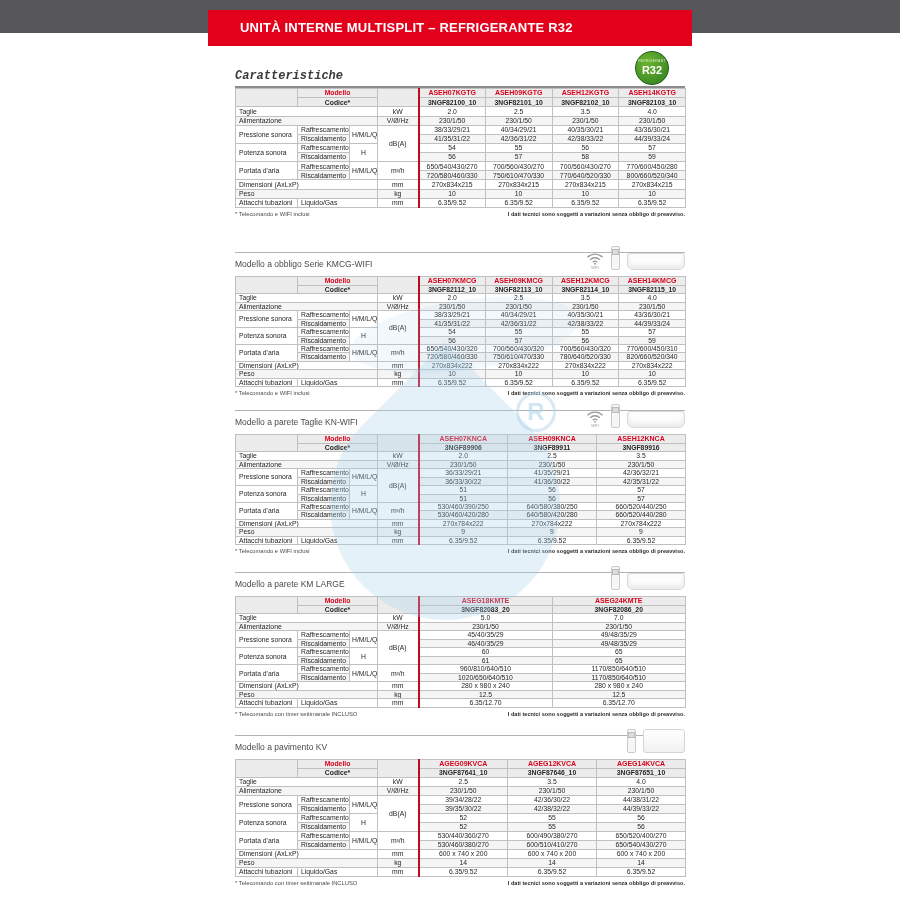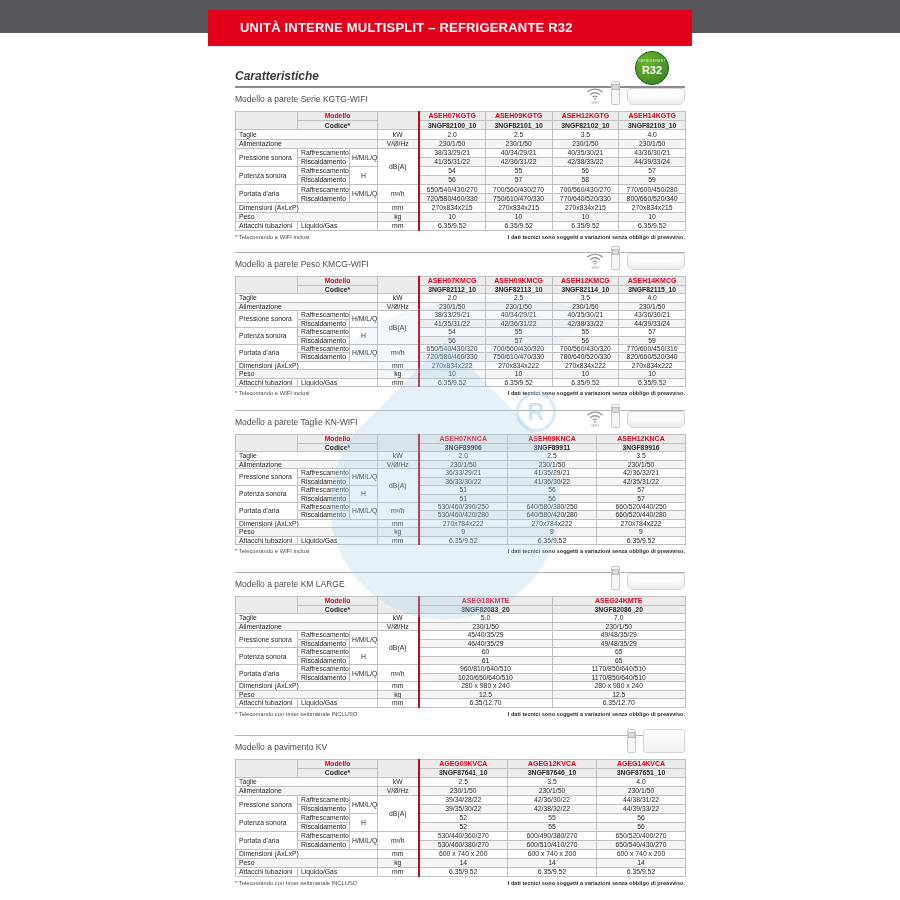--- a/index.html
+++ b/index.html
@@ -5,21 +5,21 @@
   html,body{margin:0;padding:0;}
   body{width:900px;height:900px;position:relative;overflow:hidden;background:#ffffff;
        font-family:"Liberation Sans", sans-serif;}
   .topbar{position:absolute;left:0;top:0;width:900px;height:33px;background:#57575b;}
   .banner{position:absolute;left:208px;top:10px;width:484px;height:36px;background:#e2001a;
           color:#fff;font-weight:bold;font-size:13px;line-height:36px;padding-left:32px;
           box-sizing:border-box;letter-spacing:.2px;}
   .content{position:absolute;left:235px;top:0;width:450px;height:900px;}
   .heading-row{position:absolute;left:0;top:60px;width:450px;height:26px;border-bottom:2px solid #8c8c8c;}
   .heading-row h1{margin:0;position:absolute;left:0;bottom:3px;font-size:12px;font-style:italic;
-                  font-weight:bold;color:#3a3a39;}
+                  font-weight:bold;color:#3a3a39;font-family:Liberation Mono, monospace;}
   .badge{position:absolute;right:16px;top:-9px;width:34px;height:34px;border-radius:50%;
          background:radial-gradient(circle at 35% 30%, #6cb52d, #2f7d23);border:1px solid #1e5a18;
          color:#fff;display:flex;flex-direction:column;align-items:center;justify-content:center;box-sizing:border-box;}
   .badge .t{font-size:3.4px;letter-spacing:.3px;color:#d9efc8;line-height:1;}
   .badge .m{font-size:11px;font-weight:bold;line-height:1.1;}
 
   section.spec{position:absolute;left:0;width:450px;}
   #s1{top:88px;} #s2{top:252px;} #s3{top:410px;} #s4{top:572px;} #s5{top:735px;}
   #s2,#s3,#s4,#s5{border-top:1px solid #b3b3b3;}
   .sec-head{position:relative;height:23px;}
@@ -73,38 +73,20 @@
 <div class="content">
   <div class="heading-row">
     <h1>Caratteristiche</h1>
     <div class="badge">
       <span class="t">REFRIGERANT</span>
       <span class="m">R32</span>
     </div>
   </div>
 
   <section class="spec" id="s1">
-    <div class="sec-head">
-      <span class="sec-title">Modello a parete Serie KGTG-WIFI</span>
-      <span class="sec-icons">
-        <span class="wifi-wrap">
-          <svg width="18" height="14" viewBox="0 0 24 18">
-              <path d="M2 8 a14 14 0 0 1 20 0" fill="none" stroke="#9a9a9a" stroke-width="1.8"></path>
-              <path d="M5.5 11.5 a9 9 0 0 1 13 0" fill="none" stroke="#9a9a9a" stroke-width="1.8"></path>
-              <path d="M9 14.5 a4.5 4.5 0 0 1 6 0" fill="none" stroke="#9a9a9a" stroke-width="1.8"></path>
-              <circle cx="12" cy="16.8" r="1.3" fill="#9a9a9a"></circle>
-            </svg>
-          <span class="wlbl">WIFI</span>
-        </span>
-        <span class="remote">
-            <span class="scr"></span>
-          </span>
-        <span class="wallunit"></span>
-      </span>
-    </div>
     <table class="spec-table">
         <colgroup>
           <col style="width: 62px;">
           <col style="width: 52px;">
           <col style="width: 28px;">
           <col style="width: 41px;">
           <col style="width: 66.75px;">
           <col style="width: 66.75px;">
           <col style="width: 66.75px;">
           <col style="width: 66.75px;">
@@ -220,21 +202,21 @@
         </tbody>
       </table>
     <div class="notes">
       <span class="fn-left">* Telecomando e WIFI inclusi</span>
       <span class="fn-right">I dati tecnici sono soggetti a variazioni senza obbligo di preavviso.</span>
     </div>
   </section>
 
   <section class="spec" id="s2">
     <div class="sec-head">
-      <span class="sec-title">Modello a parete Peso KMCG-WIFI</span>
+      <span class="sec-title">Modello a obbligo Serie KMCG-WIFI</span>
       <span class="sec-icons">
         <span class="wifi-wrap">
           <svg width="18" height="14" viewBox="0 0 24 18">
               <path d="M2 8 a14 14 0 0 1 20 0" fill="none" stroke="#9a9a9a" stroke-width="1.8"></path>
               <path d="M5.5 11.5 a9 9 0 0 1 13 0" fill="none" stroke="#9a9a9a" stroke-width="1.8"></path>
               <path d="M9 14.5 a4.5 4.5 0 0 1 6 0" fill="none" stroke="#9a9a9a" stroke-width="1.8"></path>
               <circle cx="12" cy="16.8" r="1.3" fill="#9a9a9a"></circle>
             </svg>
           <span class="wlbl">WIFI</span>
         </span>

